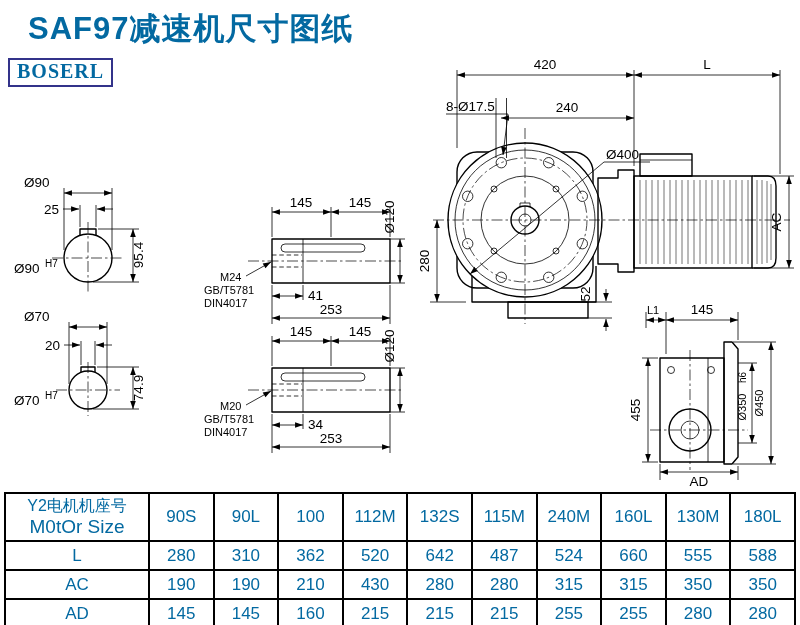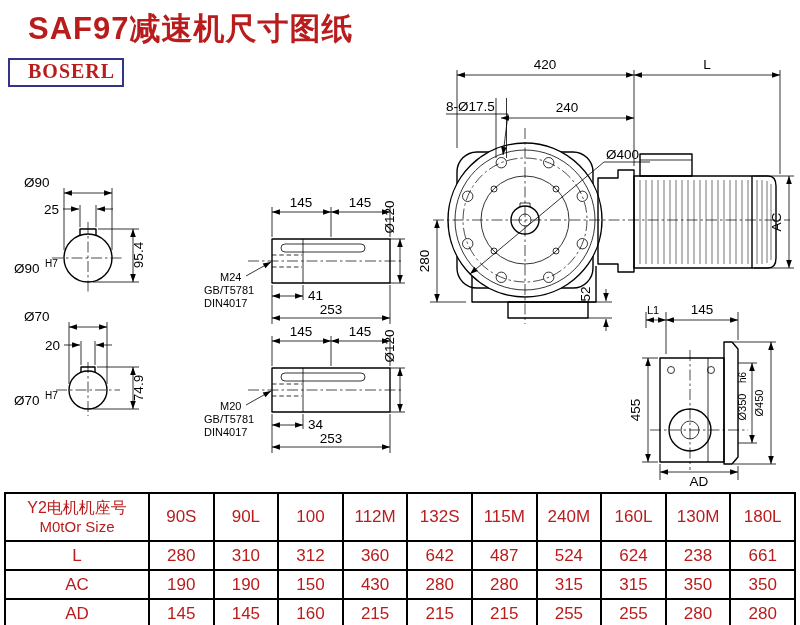--- a/index.html
+++ b/index.html
@@ -1,36 +1,36 @@
 <!DOCTYPE html>
 <html><head>
 <meta charset="utf-8">
 <style>
   html,body{margin:0;padding:0;background:#fff;}
   .page{position:relative;width:800px;height:625px;background:#fff;overflow:hidden;
-        font-family:"Liberation Sans",sans-serif;color:#b91c1c;}
+        font-family:"Liberation Sans",sans-serif;color:#0369a1;}
   .title{position:absolute;left:28px;top:8px;font-size:31px;font-weight:700;letter-spacing:1px;}
-  .logo{position:absolute;left:8px;top:58px;border:2px solid #33338a;padding:0 7px 2px 18px;
+  .logo{position:absolute;left:8px;top:58px;border:2px solid #33338a;padding:0 7px 2px 7px;
         font-family:"Liberation Serif",serif;font-size:20px;font-weight:600;letter-spacing:1px;background:#fff;}
   svg.drawing{position:absolute;left:0;top:0;}
   .ol{fill:none;stroke:#000;stroke-width:1.4;stroke-linejoin:round;}
   .tl{fill:none;stroke:#000;stroke-width:.8;}
   .fin{fill:none;stroke:#000;stroke-width:.55;}
   .cl{fill:none;stroke:#000;stroke-width:.7;stroke-dasharray:11 3 2.5 3;}
   .hl{fill:none;stroke:#000;stroke-width:.8;stroke-dasharray:4.5 2.8;}
   .wht{fill:#fff;stroke:#000;stroke-width:1.4;}
   svg text{fill:#000;font-family:"Liberation Sans",sans-serif;font-size:13.5px;}
   svg text.s{font-size:11px;}
   svg text.t{font-size:10px;}
   table.dims{position:absolute;left:4px;top:492px;width:792px;border-collapse:collapse;table-layout:fixed;}
   table.dims td{border:2px solid #000;text-align:center;vertical-align:middle;font-size:17px;height:27px;padding:0;}
   table.dims tr.hdr td{height:46px;}
   td.motor{width:142px;}
   .motor .cn{font-size:16px;line-height:1.25;}
-  .motor .en{font-size:15px;line-height:1.2;}
+  .motor .en{font-size:19px;line-height:1.2;}
 </style>
 </head>
 <body>
 
 <div class="page">
 
   <div class="title">SAF97减速机尺寸图纸</div>
   <div class="logo">BOSERL</div>
 
   <svg class="drawing" width="800" height="490" viewBox="0 0 800 490">
@@ -266,34 +266,34 @@
         <td>115M</td>
         <td>240M</td>
         <td>160L</td>
         <td>130M</td>
         <td>180L</td>
       </tr>
       <tr>
         <td>L</td>
         <td>280</td>
         <td>310</td>
-        <td>312</td>
-        <td>360</td>
+        <td>362</td>
+        <td>520</td>
         <td>642</td>
         <td>487</td>
         <td>524</td>
-        <td>624</td>
-        <td>238</td>
-        <td>661</td>
+        <td>660</td>
+        <td>555</td>
+        <td>588</td>
       </tr>
       <tr>
         <td>AC</td>
         <td>190</td>
         <td>190</td>
-        <td>150</td>
+        <td>210</td>
         <td>430</td>
         <td>280</td>
         <td>280</td>
         <td>315</td>
         <td>315</td>
         <td>350</td>
         <td>350</td>
       </tr>
       <tr>
         <td>AD</td>

